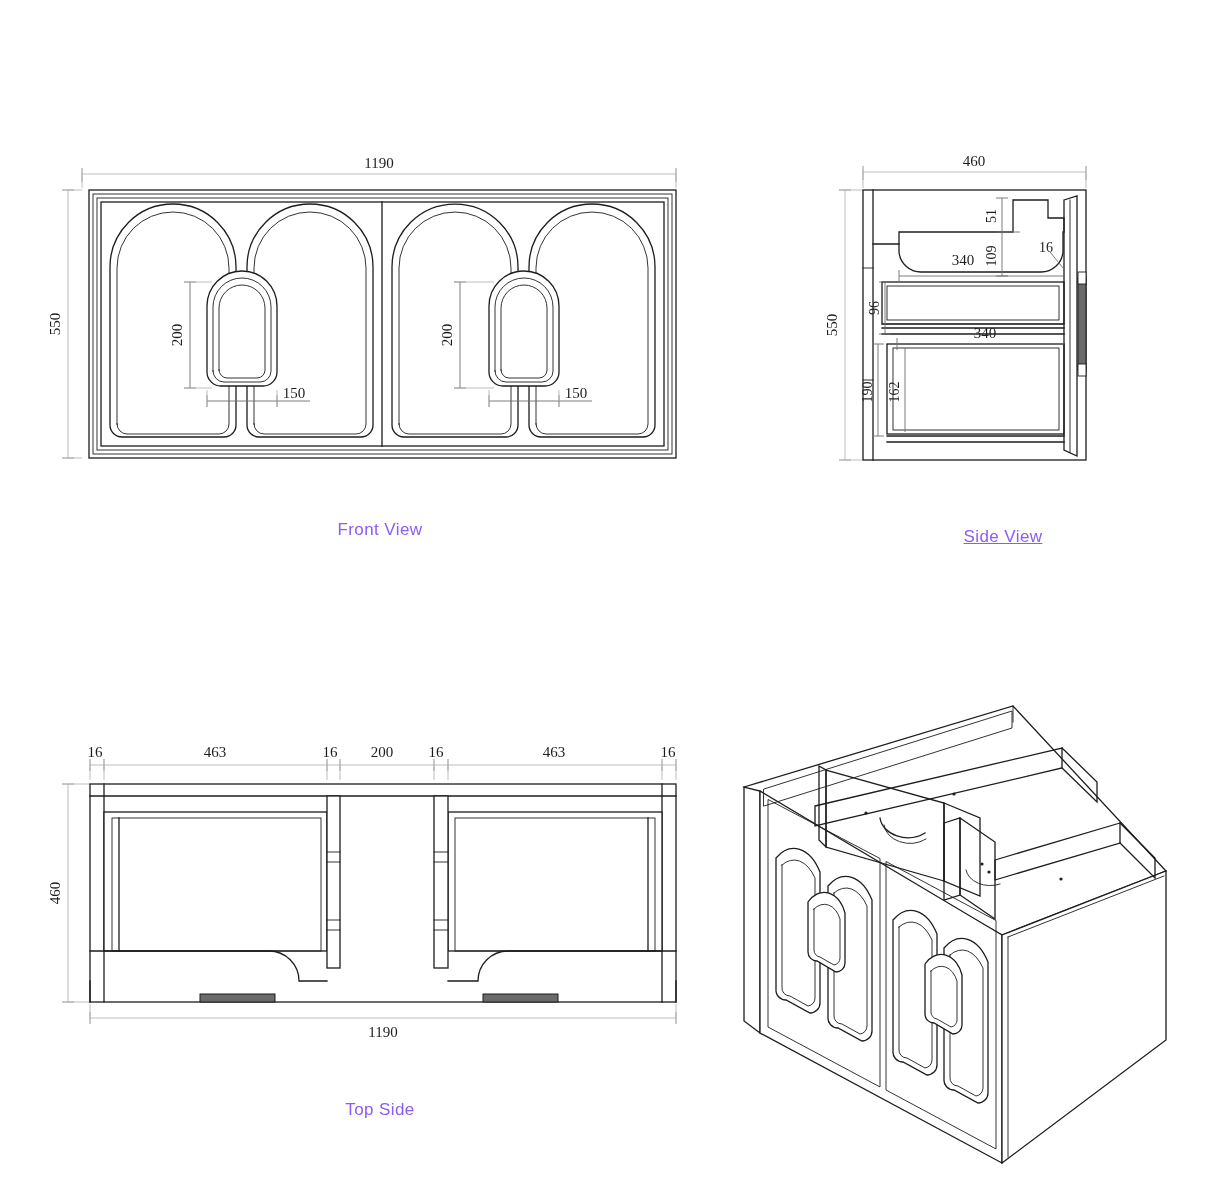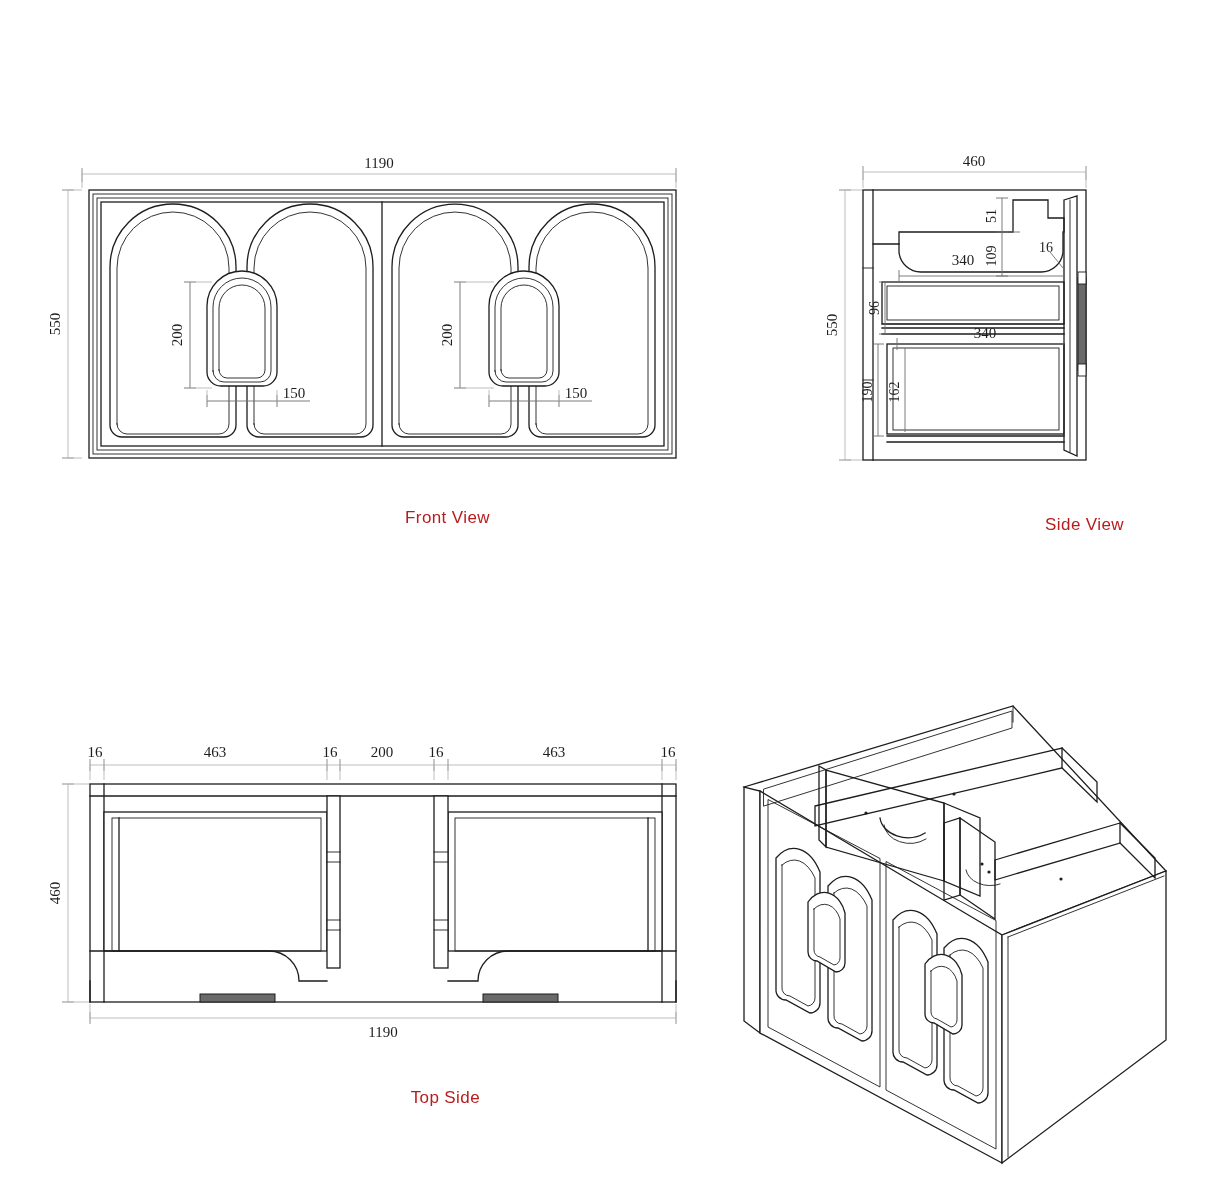--- a/index.html
+++ b/index.html
@@ -18,27 +18,28 @@
   #sheet {
     position: absolute;
     left: 0; top: 0;
     width: 1214px;
     height: 1200px;
   }
   .view-label {
     position: absolute;
     font-family: "Liberation Sans", sans-serif;
     font-size: 17px;
-    color: #b91c1c;
+    color: #8b5cf6;
     letter-spacing: 0.4px;
     white-space: nowrap;
-    text-align: right;
+    text-align: center;
+    margin-top: 12px;
   }
   #label-front { left: 270px; top: 508px; width: 220px; }
-  #label-side  { left: 924px; top: 515px; width: 200px; }
+  #label-side  { left: 903px; top: 515px; width: 200px; text-decoration: underline; }
   #label-top   { left: 280px; top: 1088px; width: 200px; }
 </style>
 </head>
 <body>
 
 <div id="sheet">
 
 <svg width="1214" height="1200" viewBox="0 0 1214 1200" xmlns="http://www.w3.org/2000/svg">
 
   <defs>

